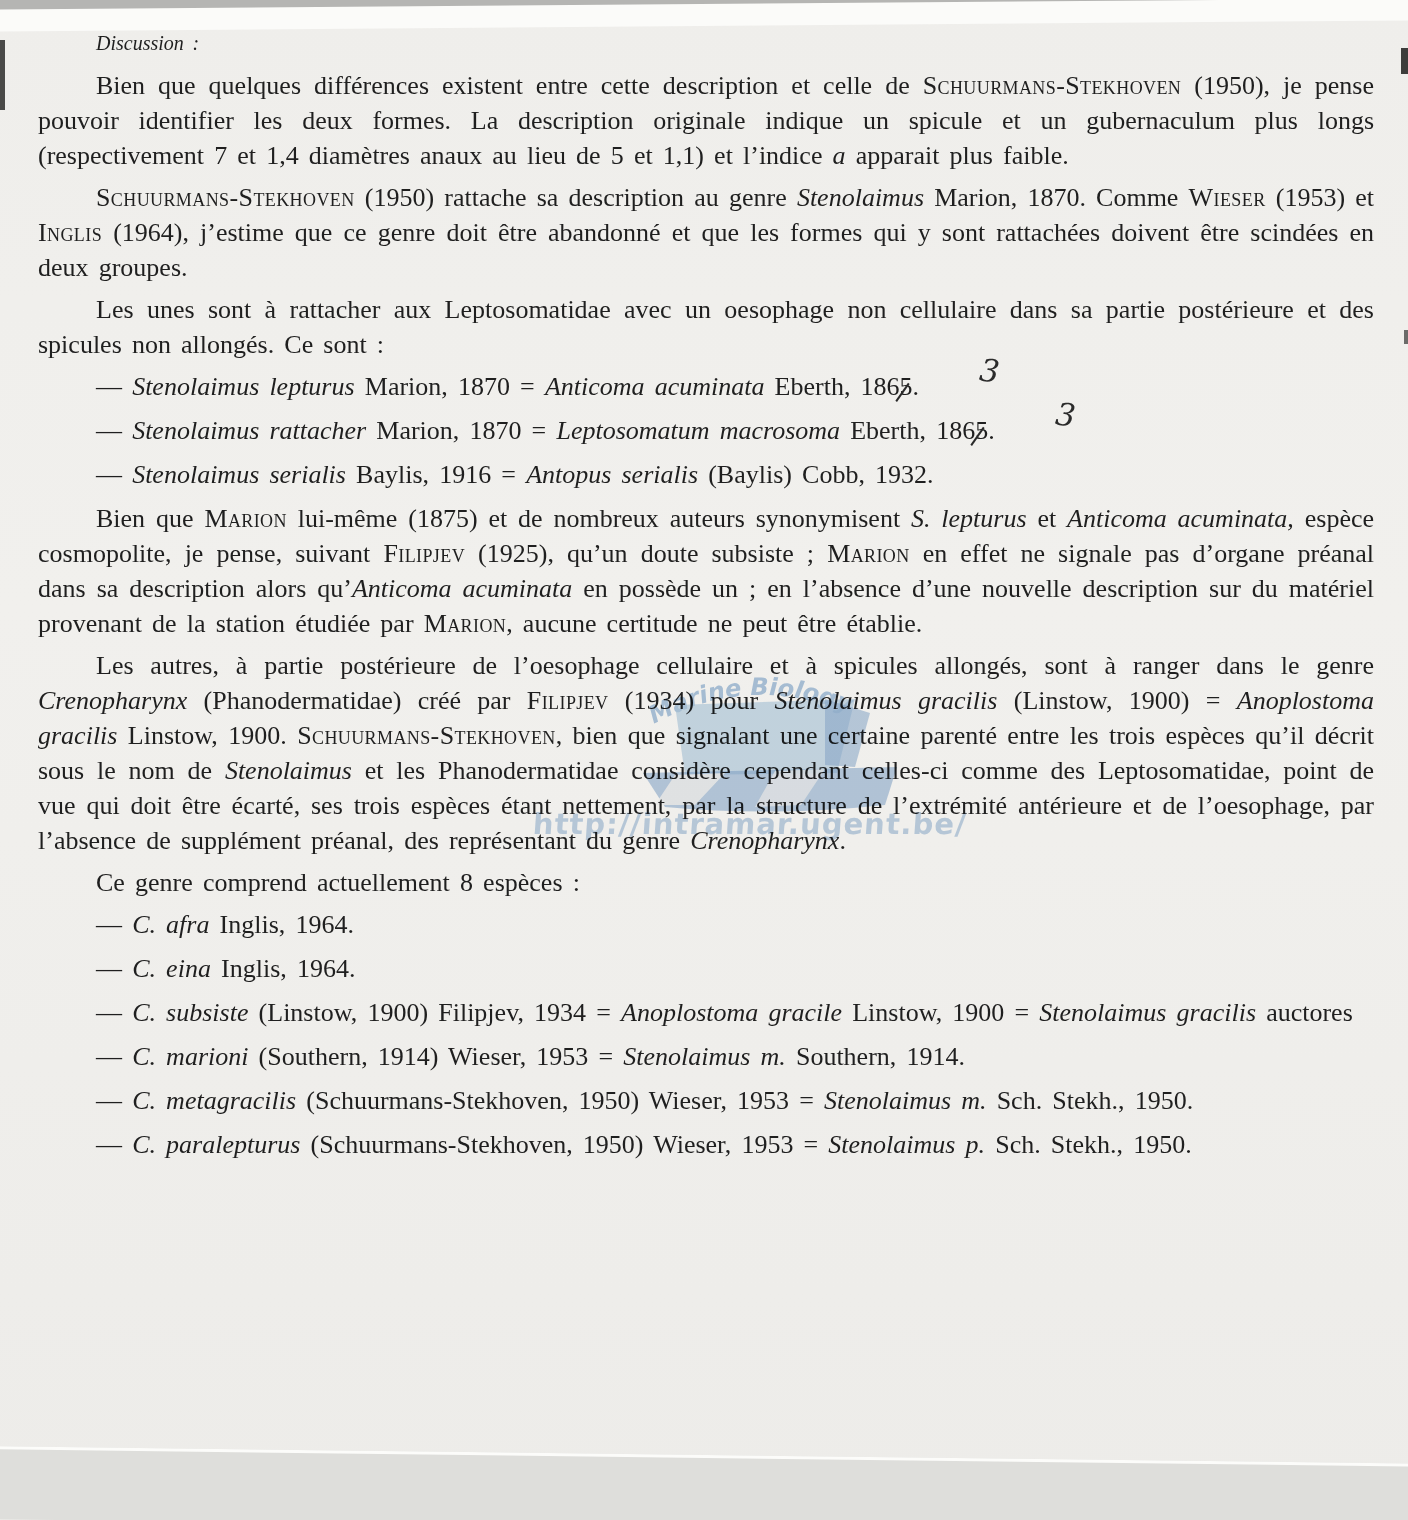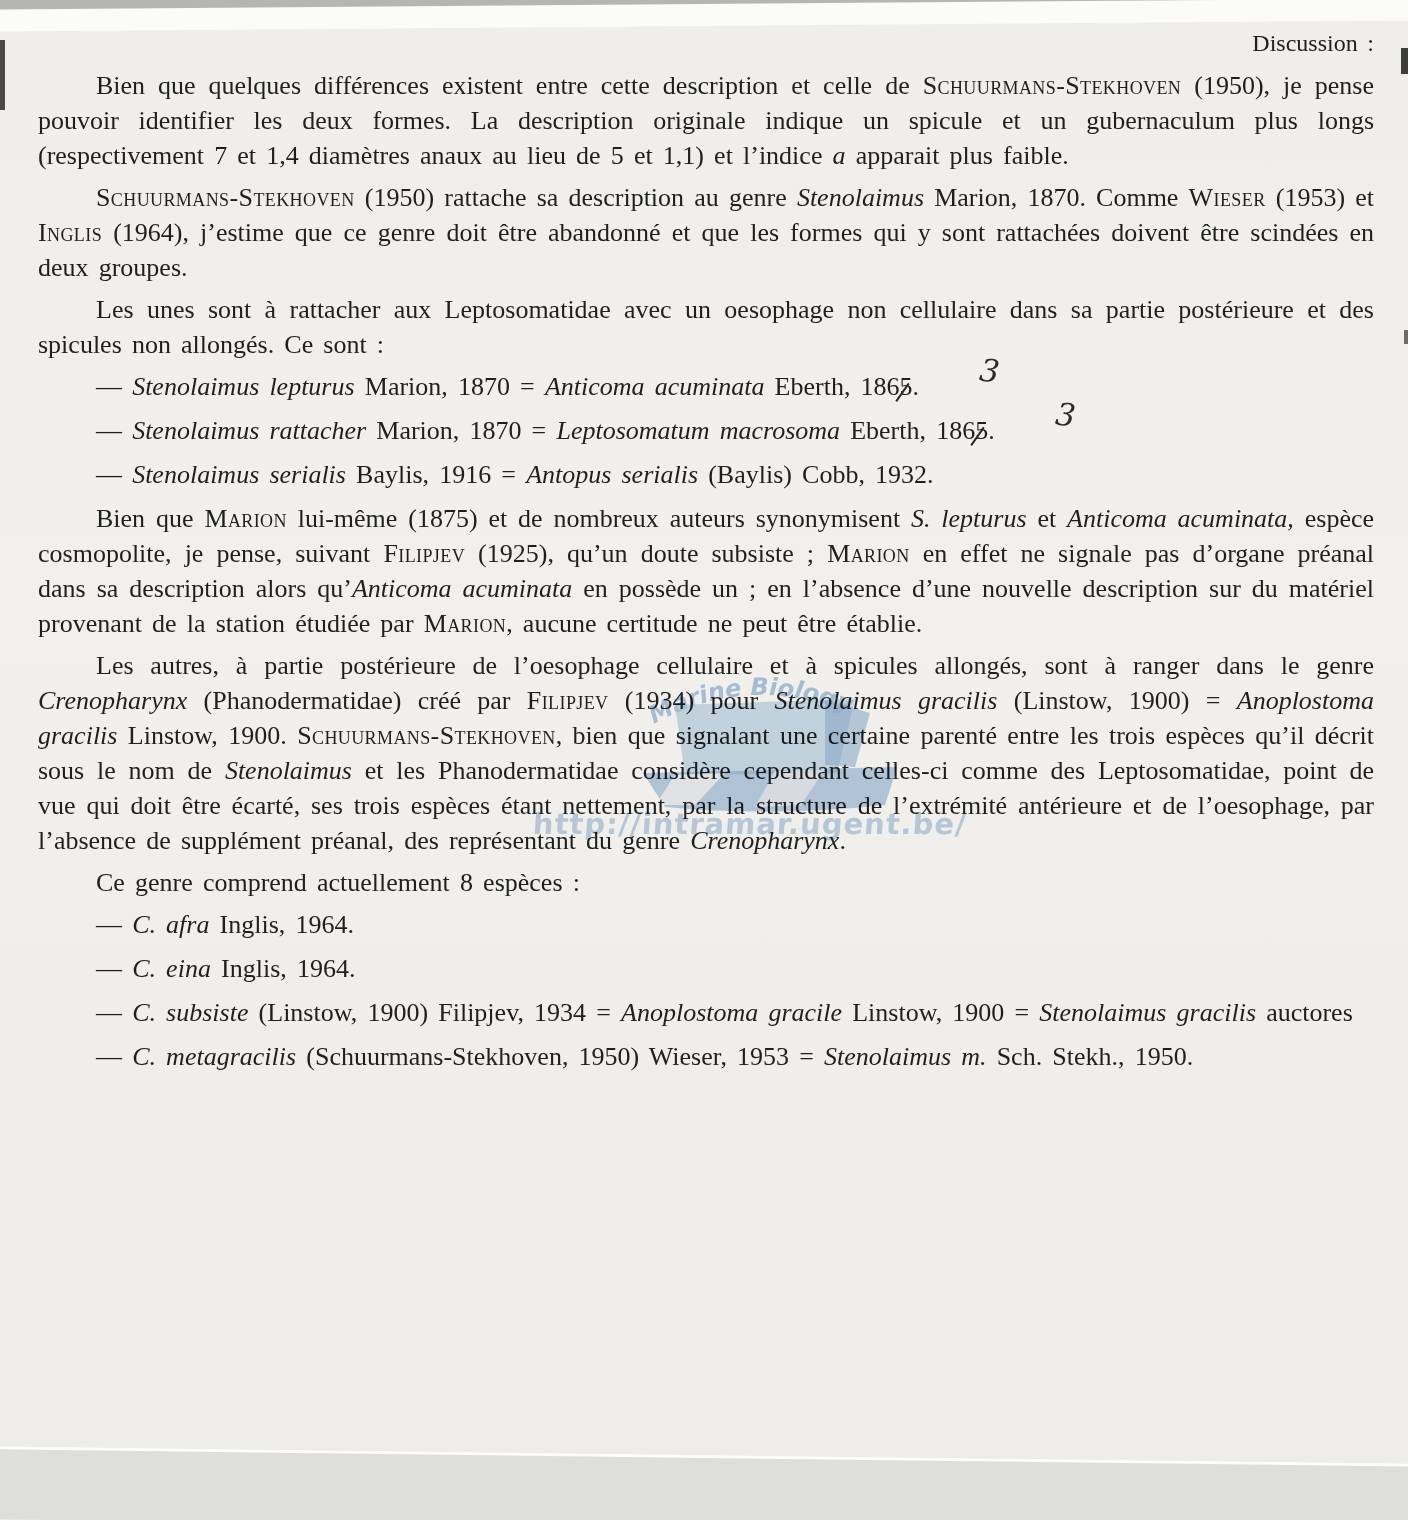--- a/index.html
+++ b/index.html
@@ -35,22 +35,22 @@
   }
   .content {
     position:absolute; left:38px; right:34px; top:26px;
     color:#1f1f1f;
     font-size:26px; line-height:35px;
     text-align:justify;
     word-spacing:0.14em;
     z-index:2;
   }
   .doc-heading {
-    font-size:24px;
-    margin:0 0 12px 0; text-indent:0; text-align:right;
+    font-style:italic; font-size:20px;
+    margin:0 0 12px 0; text-indent:0; text-align:left;
   }
   .content p { margin:0 0 7px 0; text-indent:58px; }
   .content p.li { margin:0 0 9px 0; }
   .it { font-style:italic; }
   .sc { font-variant:small-caps; letter-spacing:0.4px; }
   .xout { position:relative; }
   .xout::after {
     content:""; position:absolute; left:-3px; bottom:-1px;
     width:22px; height:2px; background:#2a2a2a;
     transform:rotate(-55deg); transform-origin:left bottom;
@@ -93,21 +93,23 @@
       <p><span>Les unes sont à rattacher aux Leptosomatidae avec un oesophage non cellulaire dans sa partie postérieure et des spicules non allongés. Ce sont :</span></p>
       <p class="li"><span>— </span><span class="it">Stenolaimus lepturus</span><span> Marion, 1870 = </span><span class="it">Anticoma acuminata</span><span> Eberth, 186</span><span class="xout">5</span><span>.</span><span class="hand">3</span></p>
       <p class="li"><span>— </span><span class="it">Stenolaimus rattacher</span><span> Marion, 1870 = </span><span class="it">Leptosomatum macrosoma</span><span> Eberth, 186</span><span class="xout">5</span><span>.</span><span class="hand">3</span></p>
       <p class="li"><span>— </span><span class="it">Stenolaimus serialis</span><span> Baylis, 1916 = </span><span class="it">Antopus serialis</span><span> (Baylis) Cobb, 1932.</span></p>
       <p><span>Bien que </span><span class="sc">Marion</span><span> lui-même (1875) et de nombreux auteurs synonymisent </span><span class="it">S. lepturus</span><span> et </span><span class="it">Anticoma acuminata,</span><span> espèce cosmopolite, je pense, suivant </span><span class="sc">Filipjev</span><span> (1925), qu’un doute subsiste ; </span><span class="sc">Marion</span><span> en effet ne signale pas d’organe préanal dans sa description alors qu’</span><span class="it">Anticoma acuminata</span><span> en possède un ; en l’absence d’une nouvelle description sur du matériel provenant de la station étudiée par </span><span class="sc">Marion</span><span>, aucune certitude ne peut être établie.</span></p>
       <p><span>Les autres, à partie postérieure de l’oesophage cellulaire et à spicules allongés, sont à ranger dans le genre </span><span class="it">Crenopharynx</span><span> (Phanodermatidae) créé par </span><span class="sc">Filipjev</span><span> (1934) pour </span><span class="it">Stenolaimus gracilis</span><span> (Linstow, 1900) = </span><span class="it">Anoplostoma gracilis</span><span> Linstow, 1900. </span><span class="sc">Schuurmans-Stekhoven</span><span>, bien que signalant une certaine parenté entre les trois espèces qu’il décrit sous le nom de </span><span class="it">Stenolaimus</span><span> et les Phanodermatidae considère cependant celles-ci comme des Leptosomatidae, point de vue qui doit être écarté, ses trois espèces étant nettement, par la structure de l’extrémité antérieure et de l’oesophage, par l’absence de supplément préanal, des représentant du genre </span><span class="it">Crenopharynx</span><span>.</span></p>
       <p><span>Ce genre comprend actuellement 8 espèces :</span></p>
       <p class="li"><span>— </span><span class="it">C. afra</span><span> Inglis, 1964.</span></p>
       <p class="li"><span>— </span><span class="it">C. eina</span><span> Inglis, 1964.</span></p>
       <p class="li"><span>— </span><span class="it">C. subsiste</span><span> (Linstow, 1900) Filipjev, 1934 = </span><span class="it">Anoplostoma gracile</span><span> Linstow, 1900 = </span><span class="it">Stenolaimus gracilis</span><span> auctores</span></p>
+      <p class="li"><span>— </span><span class="it">C. marioni</span><span> (Southern, 1914) Wieser, 1953 = </span><span class="it">Stenolaimus m.</span><span> Southern, 1914.</span></p>
       <p class="li"><span>— </span><span class="it">C. metagracilis</span><span> (Schuurmans-Stekhoven, 1950) Wieser, 1953 = </span><span class="it">Stenolaimus m.</span><span> Sch. Stekh., 1950.</span></p>
+      <p class="li"><span>— </span><span class="it">C. paralepturus</span><span> (Schuurmans-Stekhoven, 1950) Wieser, 1953 = </span><span class="it">Stenolaimus p.</span><span> Sch. Stekh., 1950.</span></p>
     </div>
 
   <div class="watermark">
     <svg width="460" height="210" viewBox="0 0 460 210">
       <defs>
         <path id="arcpath" d="M 120,74 Q 230,8 350,70" fill="none"></path>
       </defs>
       <text font-family="DejaVu Sans, sans-serif" font-size="24" font-weight="bold" fill="rgba(96,146,198,0.60)" font-style="italic">
         <textPath href="#arcpath" startOffset="10">Marine Biology</textPath>
       </text>

